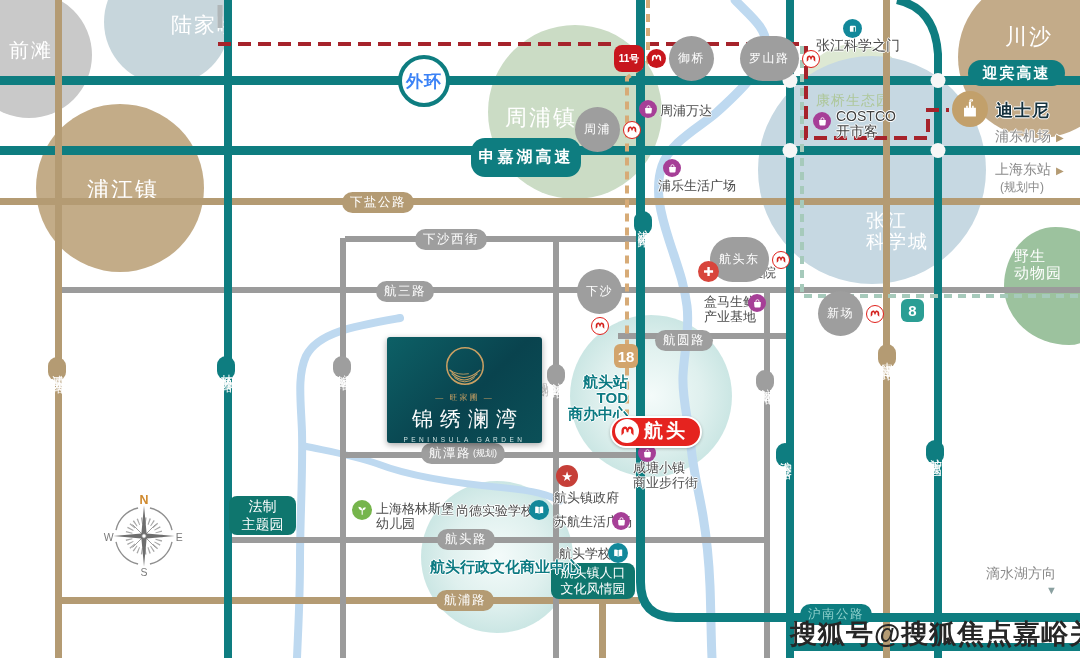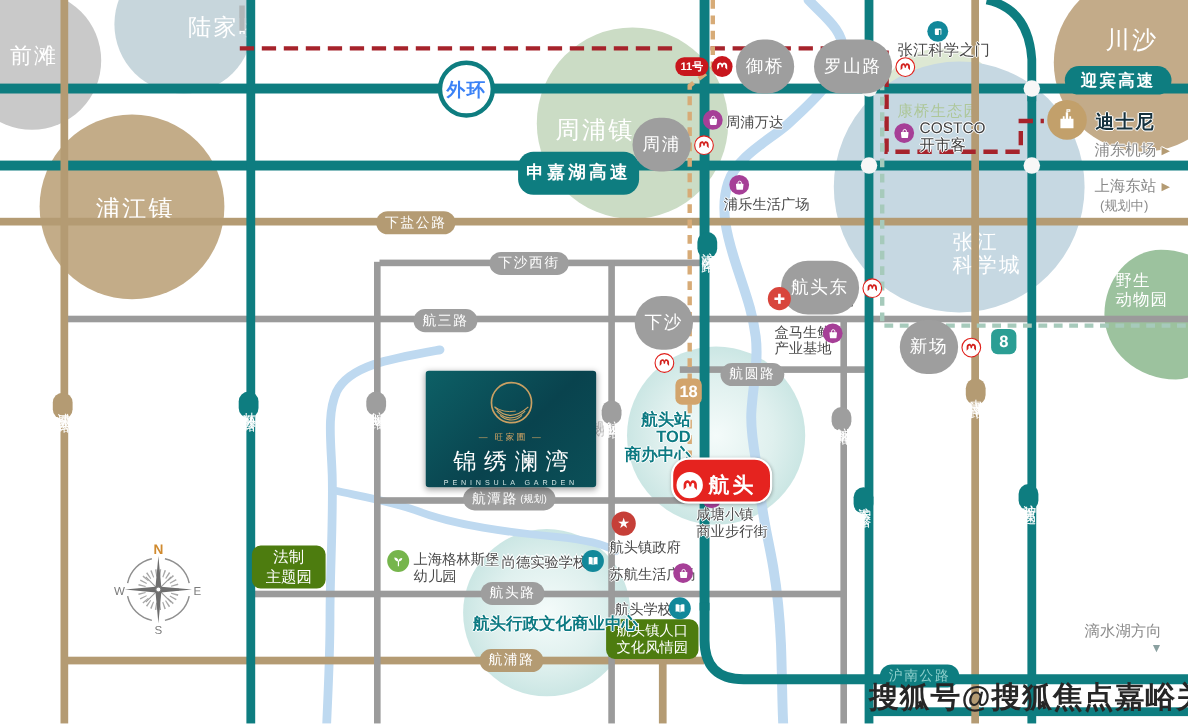--- a/index.html
+++ b/index.html
@@ -20,28 +20,28 @@
   .pill{position:absolute;z-index:5;display:flex;align-items:center;justify-content:center;color:#fff;
         border-radius:99px;font-size:12.5px;letter-spacing:1.5px;white-space:nowrap;padding:2px 8px;box-sizing:border-box;}
   .p-gray{background:#9e9e9e;}
   .p-tan{background:#b49b73;}
   .p-teal{background:#0e7d80;}
   .vpill{writing-mode:vertical-rl;padding:8px 2px;letter-spacing:2px;line-height:1.1;}
   .vnote{position:absolute;z-index:5;writing-mode:vertical-rl;color:#bdbdbd;font-size:11px;letter-spacing:2px;}
   
   .station{position:absolute;z-index:6;display:flex;align-items:center;gap:3px;}
   .spill{display:flex;align-items:center;justify-content:center;background:#9e9e9e;color:#fff;border-radius:99px;
-         font-size:16px;letter-spacing:1.5px;padding:14px 9px;white-space:nowrap;}
+         font-size:12px;letter-spacing:1.5px;padding:14px 9px;white-space:nowrap;}
   .micon{width:18px;height:18px;border-radius:50%;background:#fff;border:1.7px solid #e01f1a;box-sizing:border-box;
          display:flex;align-items:center;justify-content:center;flex:0 0 auto;}
   .micon svg{width:12px;height:12px;fill:#d3201c;}
   .micon-solid{width:19px;height:19px;border-radius:50%;background:#c8161d;display:flex;align-items:center;justify-content:center;flex:0 0 auto;}
   .micon-solid svg{width:13px;height:13px;fill:#fff;}
   .hangtou-badge{position:absolute;z-index:7;display:flex;align-items:center;gap:5px;background:#e5231f;
-        border:2.5px solid #fff;border-radius:16px;padding:10px 12px 2px 3px;box-shadow:0 1px 3px rgba(0,0,0,.25);justify-content:center;}
+        border:2.5px solid #fff;border-radius:16px;padding:0 12px 2px 3px;box-shadow:0 1px 3px rgba(0,0,0,.25);justify-content:center;}
   .hangtou-badge .big-circle{width:24px;height:24px;border-radius:50%;background:#fff;display:flex;align-items:center;justify-content:center;}
   .hangtou-badge .big-circle svg{width:17px;height:17px;fill:#e5231f;}
   .hangtou-badge .hname{color:#fff;font-size:19px;font-weight:bold;letter-spacing:3px;}
   
   .badge-line{position:absolute;z-index:6;display:flex;align-items:center;justify-content:center;color:#fff;font-weight:bold;}
   .waihuan{z-index:6;position:absolute;width:52px;height:52px;border-radius:50%;background:#fff;border:4.5px solid #0e7d80;
         color:#3b82f6;font-size:17px;font-weight:bold;display:flex;align-items:center;justify-content:center;letter-spacing:1px;box-sizing:border-box;}
   .hwy{position:absolute;z-index:6;background:#0e7d80;color:#fff;font-weight:bold;display:flex;align-items:center;justify-content:center;white-space:nowrap;}
   
   .poi-icon{position:absolute;z-index:6;border-radius:50%;display:flex;align-items:center;justify-content:center;box-sizing:border-box;}
@@ -49,21 +49,21 @@
   .purple{background:#a63f97;}
   .teal-ic{background:#12889a;}
   .green-ic{background:#76b54c;}
   .red-ic{background:#d8453c;}
   .tan-ic{background:#c2a06b;}
   .star-ic{background:#c63f38;color:#fff;font-size:13px;}
   .txt{position:absolute;z-index:5;white-space:nowrap;color:#4a4a4a;font-size:13px;
        text-shadow:1px 0 0 #fff,-1px 0 0 #fff,0 1px 0 #fff,0 -1px 0 #fff;}
   .gtxt{color:#8a8a8a;}
   .teal-bold{color:#0c7a82;font-weight:bold;}
-  .green-box{position:absolute;z-index:5;background:#4d7c0f;border-radius:8px;color:#fff;display:flex;
+  .green-box{position:absolute;z-index:5;background:#0f766e;border-radius:8px;color:#fff;display:flex;
        flex-direction:column;align-items:center;justify-content:center;line-height:1.25;}
   
   .card{position:absolute;z-index:8;left:387px;top:337px;width:155px;height:106px;border-radius:3px;
         background:linear-gradient(135deg,#0d6066 0%,#09434e 55%,#0b5058 100%);
         box-shadow:0 2px 6px rgba(0,0,0,.35);display:flex;flex-direction:column;align-items:center;justify-content:flex-start;}
   .card .logo{margin-top:7px;}
   .card .brand{color:#c9a063;font-size:8px;letter-spacing:2px;margin-top:2px;}
   .card .pname{color:#fdfdfd;font-size:21px;letter-spacing:7px;margin-top:2px;text-indent:7px;}
   .card .pname-en{color:#cfe3e2;font-size:6.5px;letter-spacing:3.5px;margin-top:3px;}
   .compass{position:absolute;z-index:5;}
@@ -174,21 +174,21 @@
     <circle cx="938" cy="150.5" r="7.5" fill="#f7f7f7"></circle>
   </svg>
 
   <div class="waihuan" style="left:398px;top:55px;">外环</div>
   <div class="hwy" style="left:471px;top:138px;width:110px;height:39px;border-radius:14px;font-size:16px;letter-spacing:3px;">申嘉湖高速</div>
   <div class="hwy" style="left:968px;top:60px;width:97px;height:26px;border-radius:13px;font-size:15px;letter-spacing:2px;">迎宾高速</div>
   <div class="badge-line" style="left:614px;top:344px;width:24px;height:24px;border-radius:6px;background:#d2a46c;font-size:15px;">18</div>
   <div class="badge-line" style="left:901px;top:299px;width:23px;height:23px;border-radius:6px;background:#2b9e94;font-size:15px;">8</div>
 
   <div class="station" style="left:614px;top:36px;">
-    <span class="badge-line" style="position:static;width:30px;height:17px;border-radius:8px;background:#c8161d;font-size:10px;">11号</span>
+    <span class="badge-line" style="position:static;width:30px;height:27px;border-radius:8px;background:#c8161d;font-size:10px;">11号</span>
     <span class="micon-solid">
         <svg viewBox="0 0 24 24">
           <use href="#m-logo"></use>
         </svg>
       </span>
     <span class="spill">御桥</span>
   </div>
   <div class="station" style="left:740px;top:36px;">
     <span class="spill">罗山路</span>
     <span class="micon">
@@ -232,21 +232,21 @@
   <div class="hangtou-badge" style="left:610px;top:416px;">
     <span class="big-circle">
         <svg viewBox="0 0 24 24">
           <use href="#m-logo"></use>
         </svg>
       </span>
     <span class="hname">航头</span>
   </div>
 
   <div class="pill p-tan" style="left:342px;top:192px;">下盐公路</div>
-  <div class="pill p-gray" style="left:415px;top:229px;margin-left:30px;">下沙西街</div>
+  <div class="pill p-gray" style="left:415px;top:229px;">下沙西街</div>
   <div class="pill p-gray" style="left:376px;top:281px;">航三路</div>
   <div class="pill p-gray" style="left:655px;top:330px;">航圆路</div>
   <div class="pill p-gray" style="left:421px;top:443px;gap:2px;">
     <span>航潭路</span>
     <span style="font-size:9px;letter-spacing:0;">(规划)</span>
   </div>
   <div class="pill p-gray" style="left:437px;top:529px;">航头路</div>
   <div class="pill p-tan" style="left:436px;top:590px;">航浦路</div>
   <div class="pill p-tan vpill" style="left:48px;top:357px;">浦星公路</div>
   <div class="pill p-teal vpill" style="left:217px;top:356px;">林海公路</div>

